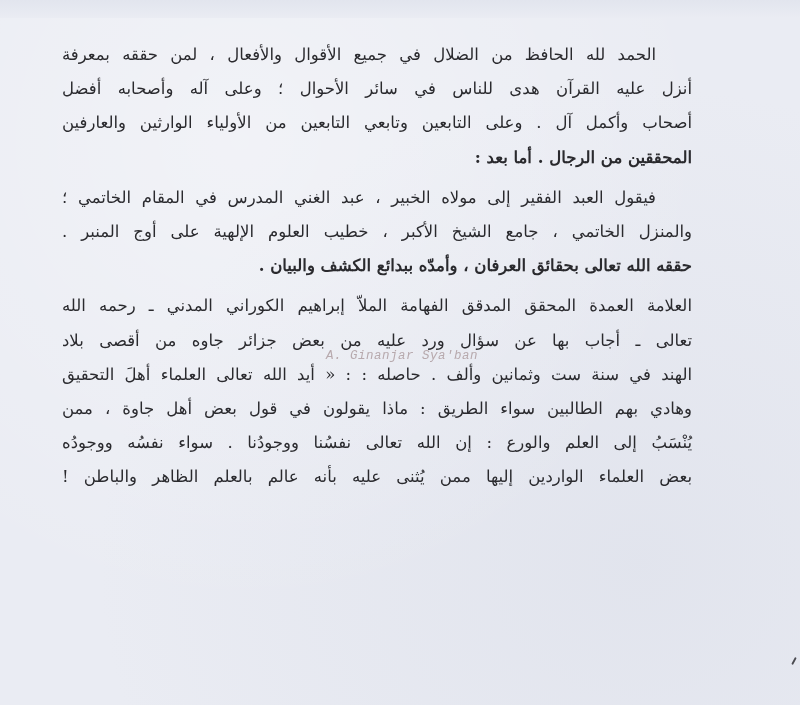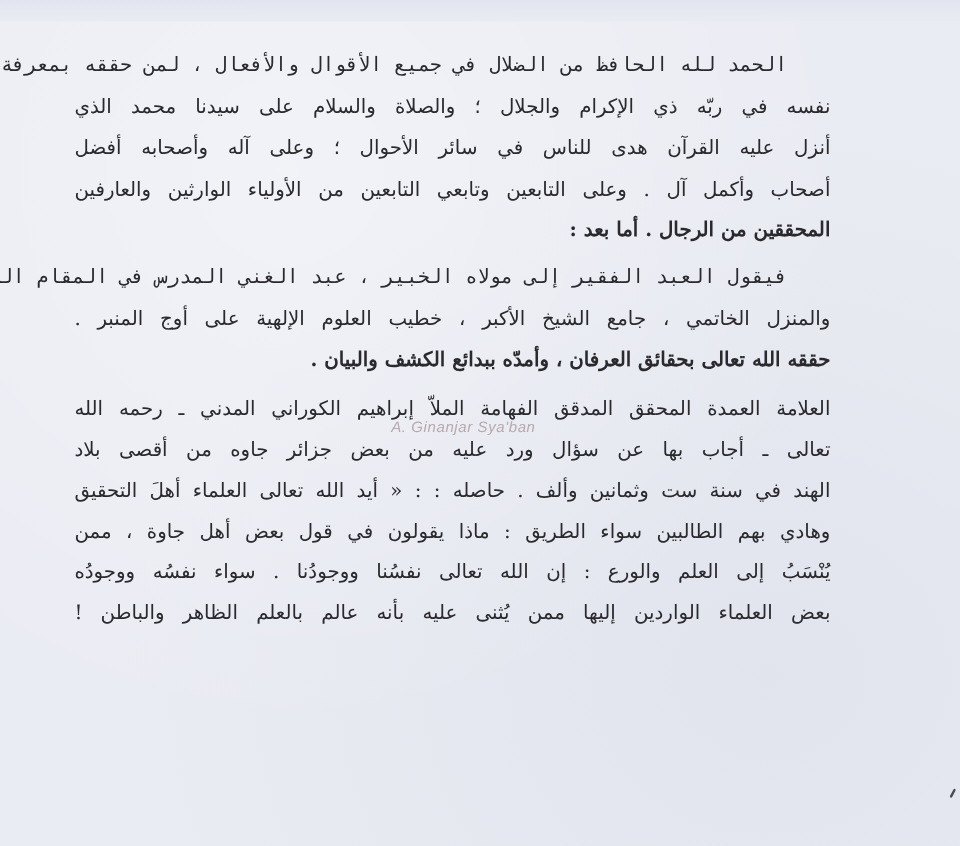--- a/index.html
+++ b/index.html
@@ -42,35 +42,34 @@
       height: 34.2px;
       line-height: 34.2px;
       font-size: 16.5px;
       white-space: nowrap;
       text-align: justify;
       text-align-last: justify;
       letter-spacing: 0;
     }
     .line.first {
       padding-right: 36px;
-      font-family: Liberation Mono, monospace;
     }
     .line.last {
       text-align-last: right;
       font-weight: bold;
     }
     .para-gap {
       display: block;
       height: 6px;
     }
     .watermark {
       position: absolute;
       left: 326px;
       top: 349px;
-      font-family: Liberation Sans, sans-serif;
+      font-family: Liberation Mono, monospace;
       font-style: italic;
       font-size: 12.5px;
       color: #b7a9ad;
       letter-spacing: 0.5px;
       direction: ltr;
     }
     .margin-mark {
       position: absolute;
       left: 793px;
       top: 657px;
@@ -84,21 +83,20 @@
 </head>
 <body>
 
 <div class="page">
   <div class="top-strip"></div>
 
   <div class="text-block">
 
     <div>
       <span class="line first">الحمد لله الحافظ من الضلال في جميع الأقوال والأفعال ، لمن حققه بمعرفة</span>
-      <span class="line">نفسه في ربّه ذي الإكرام والجلال ؛ والصلاة والسلام على سيدنا محمد الذي</span>
       <span class="line">أنزل عليه القرآن هدى للناس في سائر الأحوال ؛ وعلى آله وأصحابه أفضل</span>
       <span class="line">أصحاب وأكمل آل . وعلى التابعين وتابعي التابعين من الأولياء الوارثين والعارفين</span>
       <span class="line last">المحققين من الرجال . أما بعد :</span>
     </div>
 
     <span class="para-gap"></span>
 
     <div>
       <span class="line first">فيقول العبد الفقير إلى مولاه الخبير ، عبد الغني المدرس في المقام الخاتمي ؛</span>
       <span class="line">والمنزل الخاتمي ، جامع الشيخ الأكبر ، خطيب العلوم الإلهية على أوج المنبر .</span>

